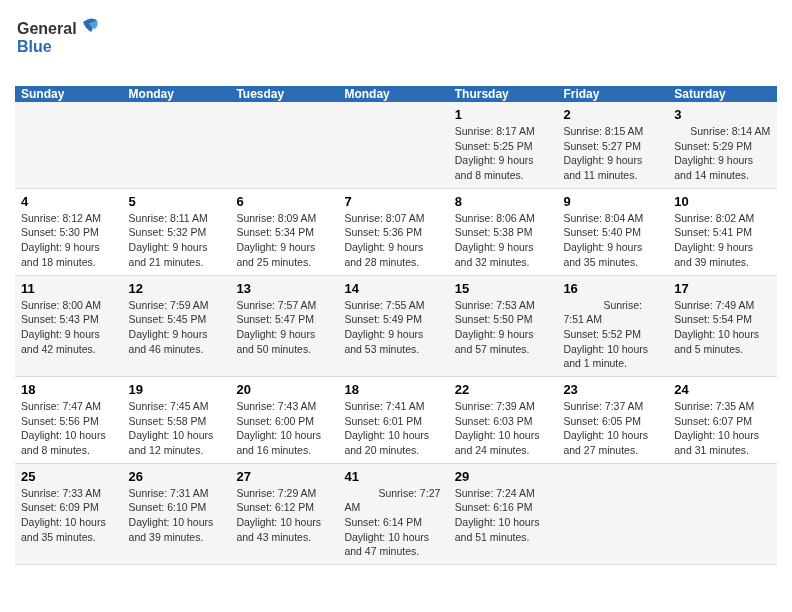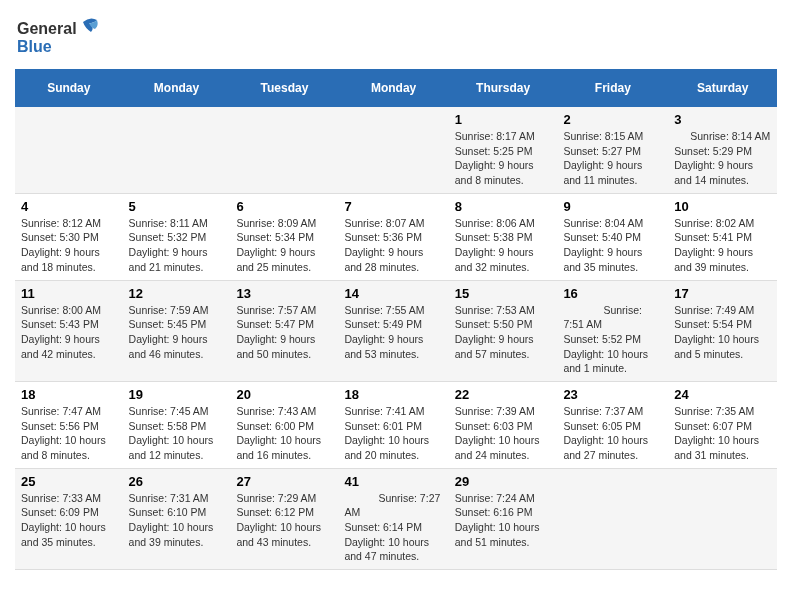--- a/index.html
+++ b/index.html
@@ -11,21 +11,21 @@
       overflow: hidden;
     }
     .container {
       width: 792px;
       padding: 10px 15px;
     }
     .header-area {
       display: flex;
       align-items: flex-start;
       justify-content: space-between;
-      margin-bottom: 6px;
+      margin-bottom: 23px;
     }
     .logo {
       display: flex;
       align-items: center;
       margin-top: 4px;
     }
     .title-area {
       text-align: right;
     }
     .main-title {
@@ -38,22 +38,22 @@
       color: #555;
     }
     table {
       width: 100%;
       border-collapse: collapse;
       font-size: 11px;
     }
     thead tr th {
       background: #2a6db5;
       color: white;
-      padding: 12px 6px;
-      text-align: center;
+      padding: 1px 6px;
+      text-align: left;
       font-size: 12px;
       font-weight: bold;
     }
     tbody tr {
       border-bottom: 1px solid #ddd;
     }
     tbody tr:nth-child(odd) {
       background: #f5f5f5;
     }
     tbody tr:nth-child(even) {

